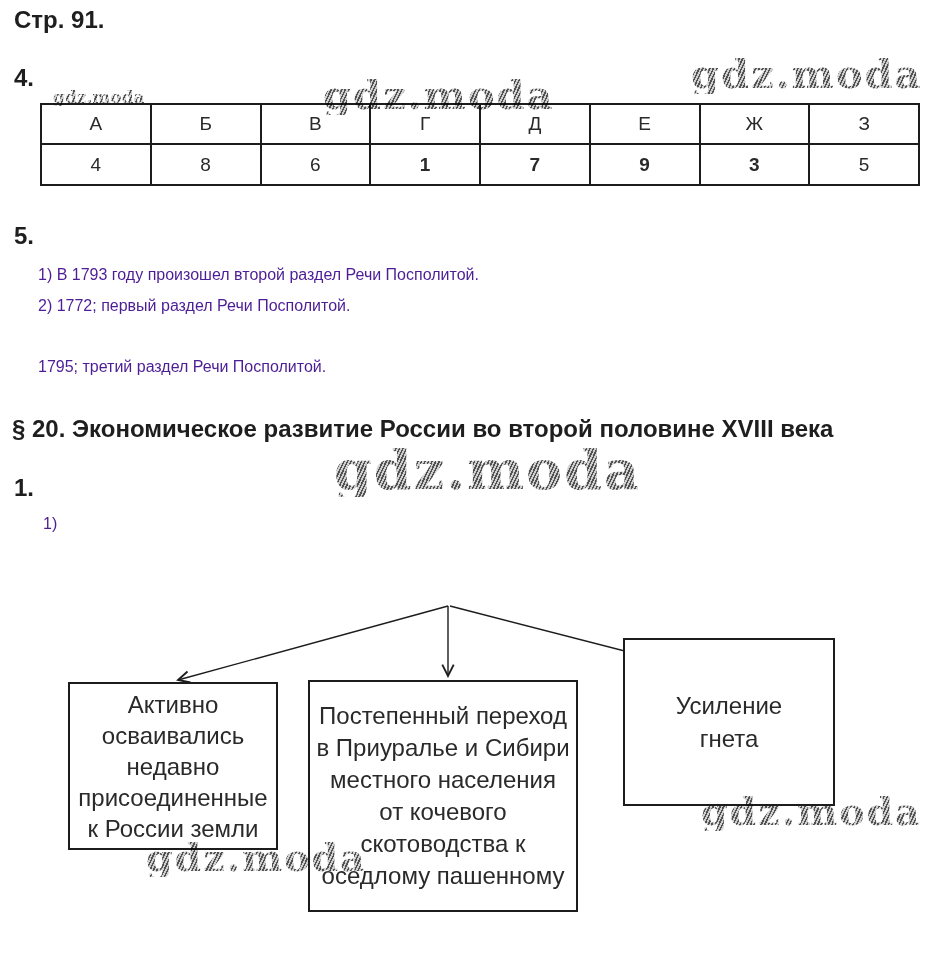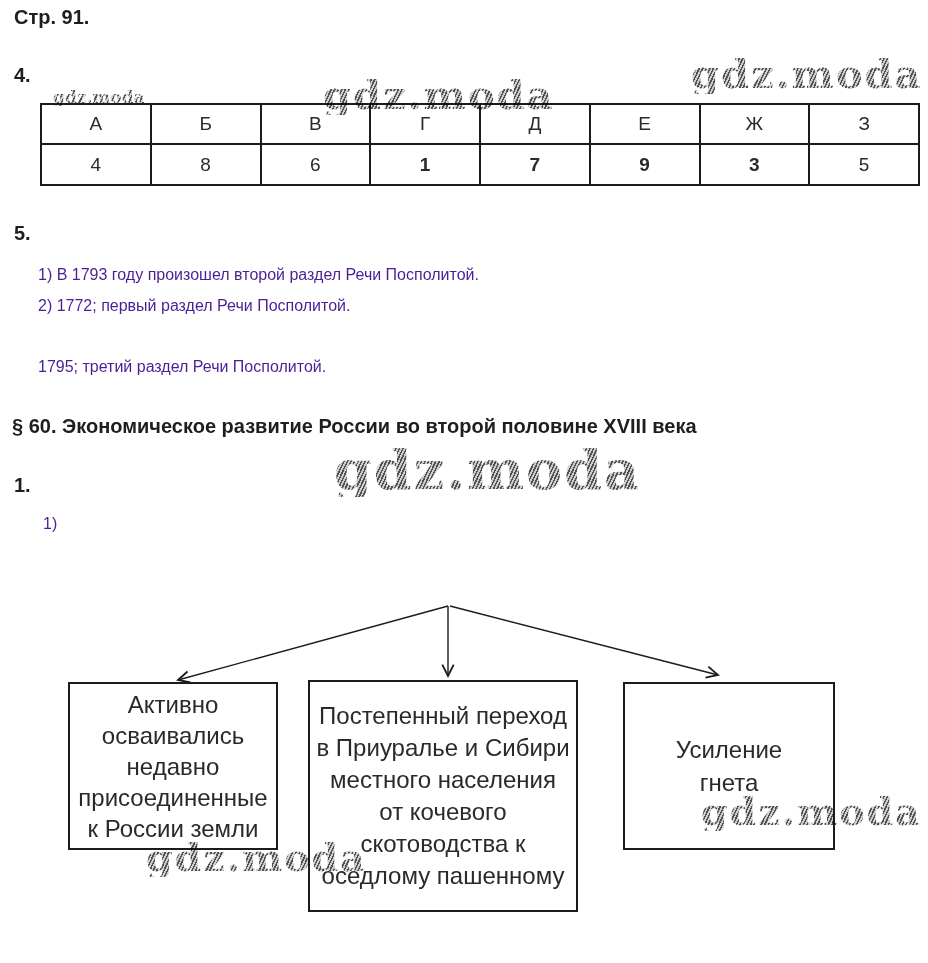--- a/index.html
+++ b/index.html
@@ -6,21 +6,21 @@
   .page{
     position:relative;
     width:928px;height:963px;
     background:#ffffff;
     font-family:"Liberation Sans", sans-serif;
     color:#222222;
     overflow:hidden;
   }
   .abs{position:absolute;}
   .bold{font-weight:700;}
-  .hdr{font-size:20px;font-weight:700;color:#1e1e1e;}
+  .hdr{font-size:24px;font-weight:700;color:#1e1e1e;}
   .body-text{font-size:16px;color:#4c1d95;white-space:nowrap;}
 
   
   .wm{
     position:absolute;
     font-family:"DejaVu Serif", serif;
     font-weight:700;
     line-height:1;
     white-space:nowrap;
     letter-spacing:2px;
@@ -60,21 +60,21 @@
     z-index:2;
   }
   .dbox .ln{display:block;}
   .root-box{
     left:213px;top:563px;width:472px;height:40px;
     font-weight:700;font-size:20px;color:#1e1e1e;
     justify-content:center;
   }
   .box-left{left:68px;top:682px;width:206px;height:164px;line-height:31px;}
   .box-mid{left:308px;top:680px;width:266px;height:228px;line-height:32px;}
-  .box-right{left:623px;top:682px;width:208px;height:164px;line-height:33px;}
+  .box-right{left:623px;top:638px;width:208px;height:164px;line-height:33px;}
   .arrows{position:absolute;left:0;top:600px;z-index:1;overflow:visible;}
 </style>
 </head>
 <body>
 
 <div class="page">
 
   <div class="wm" style="left:53px;top:89px;font-size:17px;letter-spacing:0;">gdz.moda</div>
   <div class="wm" style="left:323px;top:75px;font-size:40px;">gdz.moda</div>
   <div class="wm" style="left:691px;top:54px;font-size:40px;">gdz.moda</div>
@@ -109,21 +109,21 @@
       <td>5</td>
     </tr>
   </tbody>
     </table>
 
   <div class="abs hdr" style="left:14px;top:222px;">5.</div>
   <div class="abs body-text" style="left:38px;top:266px;">1) В 1793 году произошел второй раздел Речи Посполитой.</div>
   <div class="abs body-text" style="left:38px;top:297px;">2) 1772; первый раздел Речи Посполитой.</div>
   <div class="abs body-text" style="left:38px;top:358px;">1795; третий раздел Речи Посполитой.</div>
 
-  <div class="abs hdr" style="left:12px;top:415px;white-space:nowrap;">§ 60. Экономическое развитие России во второй половине XVIII века</div>
+  <div class="abs hdr" style="left:12px;top:415px;white-space:nowrap;">§ 20. Экономическое развитие России во второй половине XVIII века</div>
 
   <div class="abs hdr" style="left:14px;top:474px;">1.</div>
   <div class="abs body-text" style="left:43px;top:515px;">1)</div>
 
 
   <svg class="arrows" width="928" height="95">
     <defs>
       <marker id="arrow" viewBox="-12 -7 14 14" markerWidth="16" markerHeight="16" refX="0" refY="0" orient="auto" markerUnits="userSpaceOnUse">
         <path d="M-10,-5 L0,0 L-10,5" fill="none" stroke="#1c1c1c" stroke-width="1.6"></path>
       </marker>

